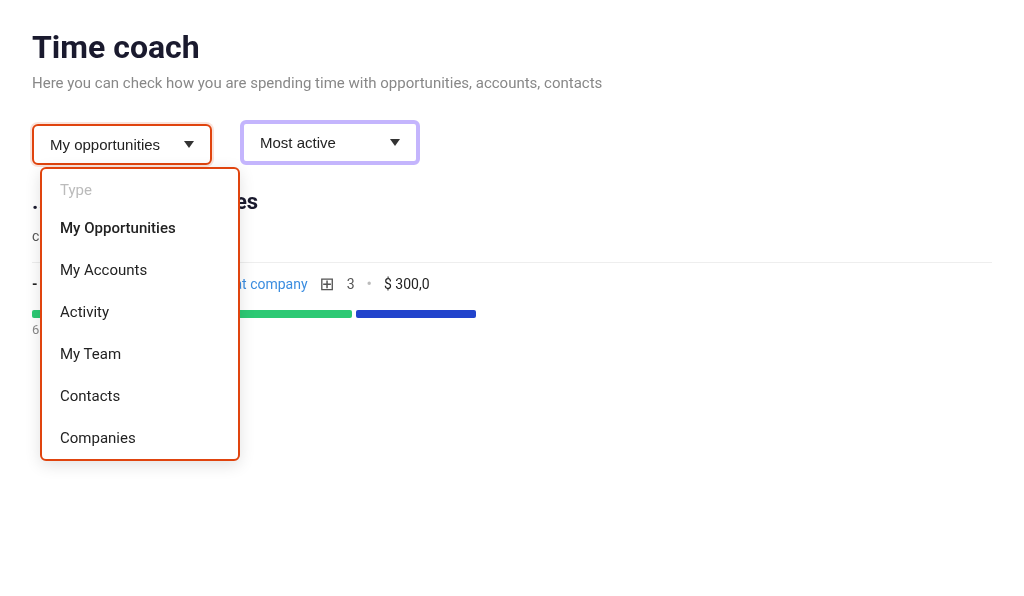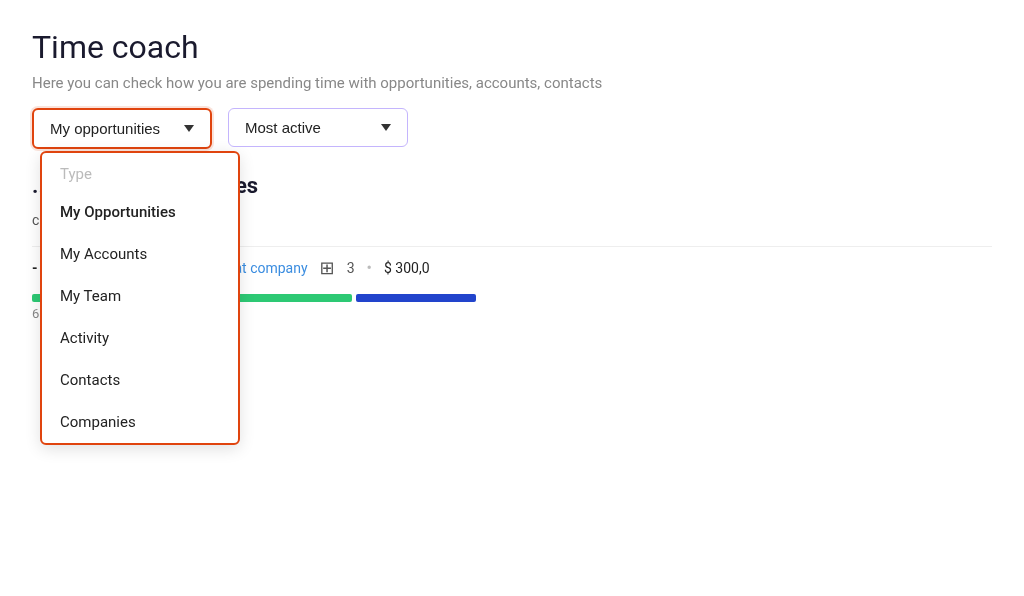--- a/index.html
+++ b/index.html
@@ -17,48 +17,48 @@
       position: relative;
     }
 
     .page-container {
       padding: 28px 32px 20px 32px;
       position: relative;
     }
 
     .page-title {
       font-size: 32px;
-      font-weight: 400;
+      font-weight: 700;
       color: #1a1a2e;
       margin-bottom: 8px;
     }
 
     .page-subtitle {
       font-size: 15px;
       color: #888;
-      margin-bottom: 16px;
+      margin-bottom: 28px;
     }
 
     .controls-row {
       display: flex;
-      align-items: flex-start;
-      gap: 16px;
+      align-items: flex-end;
+      gap: 28px;
       margin-bottom: 0;
     }
 
     .dropdown-wrapper {
       position: relative;
     }
 
     .dropdown-btn {
       display: flex;
       align-items: center;
       gap: 8px;
       padding: 10px 16px;
-      border: 1px solid #c4b5fd;
+      border: 4px solid #c4b5fd;
       border-radius: 6px;
       background: #fff;
       font-size: 15px;
       color: #222;
       cursor: pointer;
       min-width: 180px;
       justify-content: space-between;
     }
 
     .dropdown-btn.active-dropdown {
@@ -257,24 +257,24 @@
         <div class="dropdown-menu-item placeholder">
           <span>Type</span>
         </div>
         <div class="dropdown-menu-item selected">
           <span>My Opportunities</span>
         </div>
         <div class="dropdown-menu-item">
           <span>My Accounts</span>
         </div>
         <div class="dropdown-menu-item">
+          <span>Activity</span>
+        </div>
+        <div class="dropdown-menu-item">
           <span>My Team</span>
-        </div>
-        <div class="dropdown-menu-item">
-          <span>Activity</span>
         </div>
         <div class="dropdown-menu-item">
           <span>Contacts</span>
         </div>
         <div class="dropdown-menu-item">
           <span>Companies</span>
         </div>
       </div>
     </div>
 

